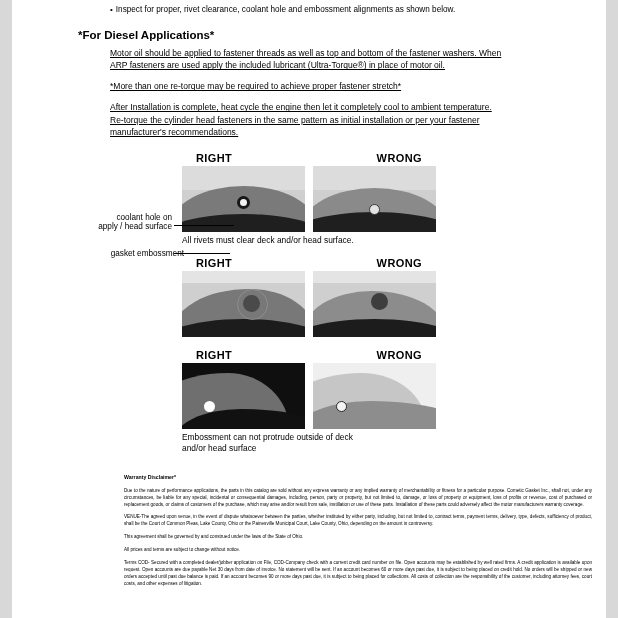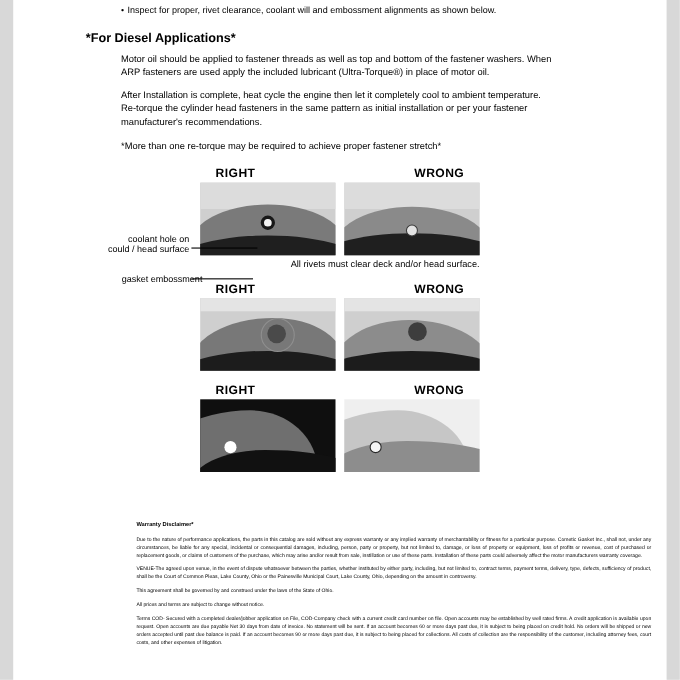--- a/index.html
+++ b/index.html
@@ -55,20 +55,21 @@
   .section-head {
     margin: 14px 0 6px 66px;
     font-size: 11.5px;
     font-weight: bold;
   }
   .para {
     margin: 0 0 0 98px;
     max-width: 395px;
     font-size: 8.5px;
     line-height: 1.42;
+    text-decoration: underline;
   }
   .para + .para { margin-top: 9px; }
 
   .figures {
     margin: 14px 0 0 0;
     position: relative;
   }
 
   .fig-group {
     position: relative;
@@ -89,21 +90,21 @@
     gap: 8px;
   }
   .fig-box {
     width: 123px;
     height: 66px;
     position: relative;
     overflow: hidden;
     background: #cfcfcf;
   }
   .fig-caption {
-    text-align: right;
+    text-align: left;
     font-size: 8.4px;
     margin-top: 3px;
     line-height: 1.25;
   }
   .fig-caption.tall { margin-top: 3px; }
 
   .group-spacer { height: 12px; }
   .sky {
     position: absolute;
     left: 0; top: 0; right: 0;
@@ -210,28 +211,28 @@
 <body>
 
 <div class="page">
   <div class="edge left"></div>
   <div class="edge right"></div>
 
   <div class="content">
 
     <div class="bullet-line">
       <span class="bullet-dot">•</span>
-      <span>Inspect for proper, rivet clearance, coolant will and embossment alignments as shown below.</span>
+      <span>Inspect for proper, rivet clearance, coolant hole and embossment alignments as shown below.</span>
     </div>
 
     <div class="section-head">*For Diesel Applications*</div>
 
     <div class="para">Motor oil should be applied to fastener threads as well as top and bottom of the fastener washers. When ARP fasteners are used apply the included lubricant (Ultra-Torque®) in place of motor oil.</div>
+    <div class="para">*More than one re-torque may be required to achieve proper fastener stretch*</div>
     <div class="para">After Installation is complete, heat cycle the engine then let it completely cool to ambient temperature. Re-torque the cylinder head fasteners in the same pattern as initial installation or per your fastener manufacturer's recommendations.</div>
-    <div class="para">*More than one re-torque may be required to achieve proper fastener stretch*</div>
 
     <div class="figures">
 
       <div class="fig-group">
         <div class="fig-labels">
           <span>RIGHT</span>
           <span>WRONG</span>
         </div>
         <div class="fig-pair">
           <div class="fig-box">
@@ -269,21 +270,21 @@
             <div class="sky" style="height:12px;background:#e4e4e4;"></div>
             <div class="metal" style="background:#8c8c8c;bottom:-26px;height:72px;border-radius:48% 52% 0 0 / 42px 42px 0 0;"></div>
             <div class="metal-dark" style="left:-34px;right:-34px;bottom:-38px;height:56px;background:#1c1c1c;border-radius:50% 50% 0 0 / 30px 30px 0 0;"></div>
             <div class="hole" style="left:58px;top:22px;background:#3d3d3d;"></div>
           </div>
         </div>
 
         <div class="callouts" style="left:-118px;top:-44px;">
           <div class="callout-text" style="left:0;top:0;width:108px;text-align:right;">
             <span>coolant hole on</span><br>
-            <span>could / head surface</span>
+            <span>apply / head surface</span>
           </div>
           <div class="leader" style="left:110px;top:12px;width:60px;"></div>
           <div class="callout-text" style="left:12px;top:36px;width:108px;">gasket embossment</div>
           <div class="leader" style="left:110px;top:40px;width:56px;"></div>
         </div>
       </div>
 
       <div class="group-spacer"></div>
 
       <div class="fig-group">
@@ -295,20 +296,24 @@
           <div class="fig-box" style="background:#0f0f0f;">
             <div class="metal" style="background:#6f6f6f;left:-46px;right:16px;bottom:-30px;height:86px;border-radius:60% 40% 0 0 / 56px 56px 0 0;"></div>
             <div class="metal-dark" style="left:-10px;right:-40px;bottom:-40px;height:60px;background:#111111;border-radius:40% 60% 0 0 / 34px 34px 0 0;"></div>
             <div class="dot-white" style="left:22px;top:38px;"></div>
           </div>
           <div class="fig-box" style="background:#efefef;">
             <div class="metal-light" style="left:-40px;right:10px;bottom:-28px;height:84px;border-radius:58% 42% 0 0 / 52px 52px 0 0;background:#c6c6c6;"></div>
             <div class="metal" style="background:#8d8d8d;left:-22px;right:-44px;bottom:-36px;height:64px;border-radius:42% 58% 0 0 / 36px 36px 0 0;"></div>
             <div class="dot-outline" style="left:23px;top:38px;background:#f4f4f4;border-color:#2a2a2a;"></div>
           </div>
+        </div>
+        <div class="fig-caption tall">
+          <span>Embossment can not protrude outside of deck</span><br>
+          <span>and/or head surface</span>
         </div>
       </div>
     </div>
 
     <div class="warranty">
       <h4>Warranty Disclaimer*</h4>
       <p>Due to the nature of performance applications, the parts in this catalog are sold without any express warranty or any implied warranty of merchantability or fitness for a particular purpose.  Cometic Gasket Inc., shall not, under any circumstances, be liable for any special, incidental or consequential damages, including, person, party or property, but not limited to, damage, or loss of property or equipment, loss of profits or revenue, cost of purchased or replacement goods, or claims of customers of the purchase, which may arise and/or result from sale, instillation or use of these parts.  Installation of these parts could adversely affect the motor manufacturers warranty coverage.</p>
       <p>VENUE-The agreed upon venue, in the event of dispute whatsoever between the parties, whether instituted by either party, including, but not limited to, contract terms, payment terms, delivery, type, defects, sufficiency of product, shall be the Court of Common Pleas, Lake County, Ohio or the Painesville Municipal Court, Lake County, Ohio, depending on the amount in controversy.</p>
       <p>This agreement shall be governed by and construed under the laws of the State of Ohio.</p>
       <p>All prices and terms are subject to change without notice.</p>

